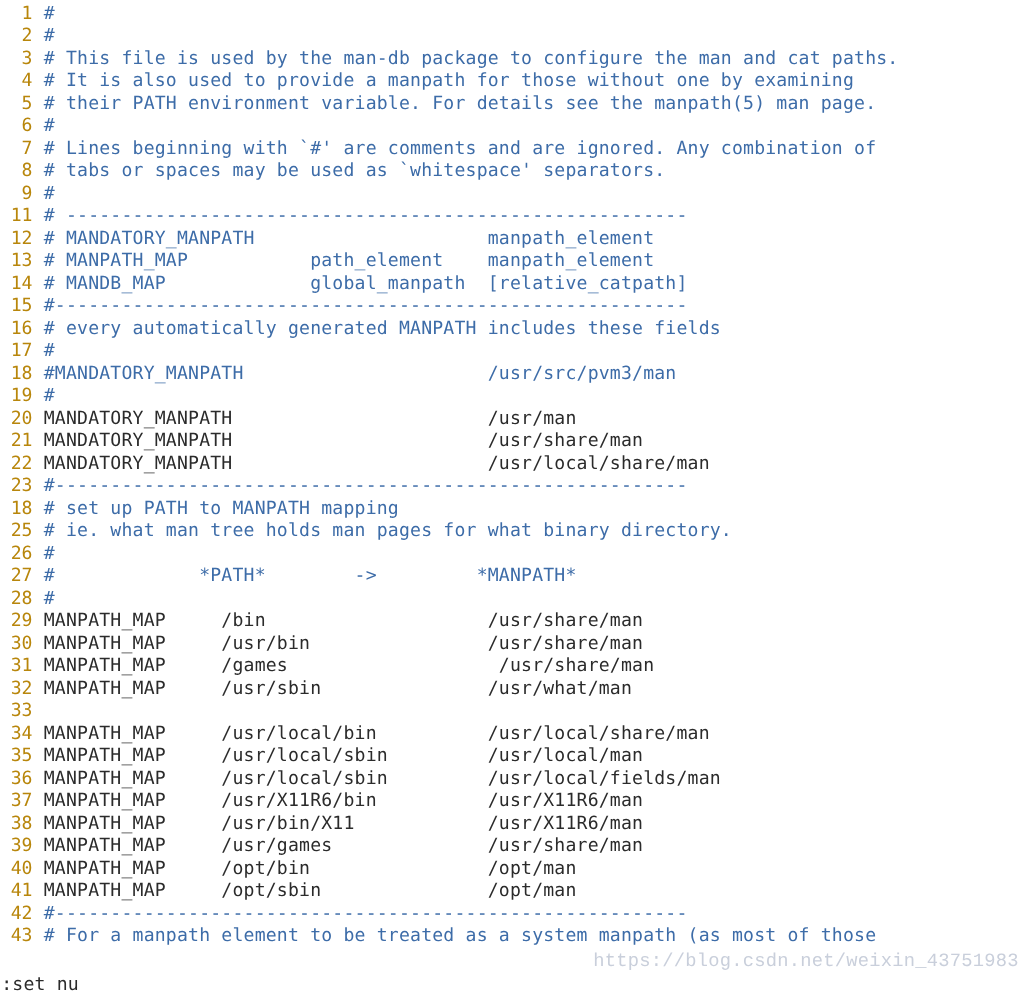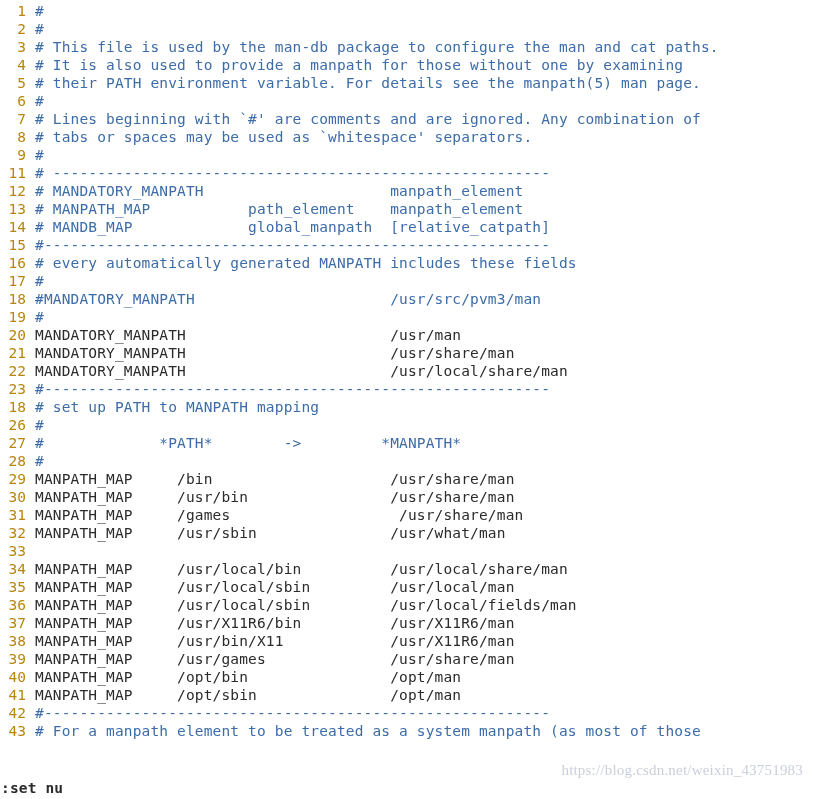--- a/index.html
+++ b/index.html
@@ -71,29 +71,28 @@
     bottom: 0;
     width: 823px;
     height: 22px;
     line-height: 22px;
     white-space: pre;
     color: #2b2b2b;
     background: #ffffff;
     padding-left: 1px;
     box-sizing: border-box;
     letter-spacing: 0.15px;
-    font-weight: bold;
   }
 
   #watermark {
     position: absolute;
-    right: 20px;
+    right: 8px;
     bottom: 20px;
     color: #c9cfdb;
-    font-family: Liberation Serif, serif;
+    font-family: Liberation Mono, monospace;
     font-size: 15px;
     letter-spacing: 0.2px;
     pointer-events: none;
     user-select: none;
     white-space: pre;
     text-align: right;
   }
 </style>
 </head>
 <body>
@@ -117,20 +116,21 @@
       <div class="code-line"><span class="linenr">15</span><span class="line-text comment">#---------------------------------------------------------</span></div>
       <div class="code-line"><span class="linenr">16</span><span class="line-text comment"># every automatically generated MANPATH includes these fields</span></div>
       <div class="code-line"><span class="linenr">17</span><span class="line-text comment">#</span></div>
       <div class="code-line"><span class="linenr">18</span><span class="line-text comment">#MANDATORY_MANPATH                      /usr/src/pvm3/man</span></div>
       <div class="code-line"><span class="linenr">19</span><span class="line-text comment">#</span></div>
       <div class="code-line"><span class="linenr">20</span><span class="line-text">MANDATORY_MANPATH                       /usr/man</span></div>
       <div class="code-line"><span class="linenr">21</span><span class="line-text">MANDATORY_MANPATH                       /usr/share/man</span></div>
       <div class="code-line"><span class="linenr">22</span><span class="line-text">MANDATORY_MANPATH                       /usr/local/share/man</span></div>
       <div class="code-line"><span class="linenr">23</span><span class="line-text comment">#---------------------------------------------------------</span></div>
       <div class="code-line"><span class="linenr">18</span><span class="line-text comment"># set up PATH to MANPATH mapping</span></div>
+      <div class="code-line"><span class="linenr">25</span><span class="line-text comment"># ie. what man tree holds man pages for what binary directory.</span></div>
       <div class="code-line"><span class="linenr">26</span><span class="line-text comment">#</span></div>
       <div class="code-line"><span class="linenr">27</span><span class="line-text comment">#             *PATH*        -&gt;         *MANPATH*</span></div>
       <div class="code-line"><span class="linenr">28</span><span class="line-text comment">#</span></div>
       <div class="code-line"><span class="linenr">29</span><span class="line-text">MANPATH_MAP     /bin                    /usr/share/man</span></div>
       <div class="code-line"><span class="linenr">30</span><span class="line-text">MANPATH_MAP     /usr/bin                /usr/share/man</span></div>
       <div class="code-line"><span class="linenr">31</span><span class="line-text">MANPATH_MAP     /games                   /usr/share/man</span></div>
       <div class="code-line"><span class="linenr">32</span><span class="line-text">MANPATH_MAP     /usr/sbin               /usr/what/man</span></div>
       <div class="code-line"><span class="linenr">33</span></div>
       <div class="code-line"><span class="linenr">34</span><span class="line-text">MANPATH_MAP     /usr/local/bin          /usr/local/share/man</span></div>
       <div class="code-line"><span class="linenr">35</span><span class="line-text">MANPATH_MAP     /usr/local/sbin         /usr/local/man</span></div>

